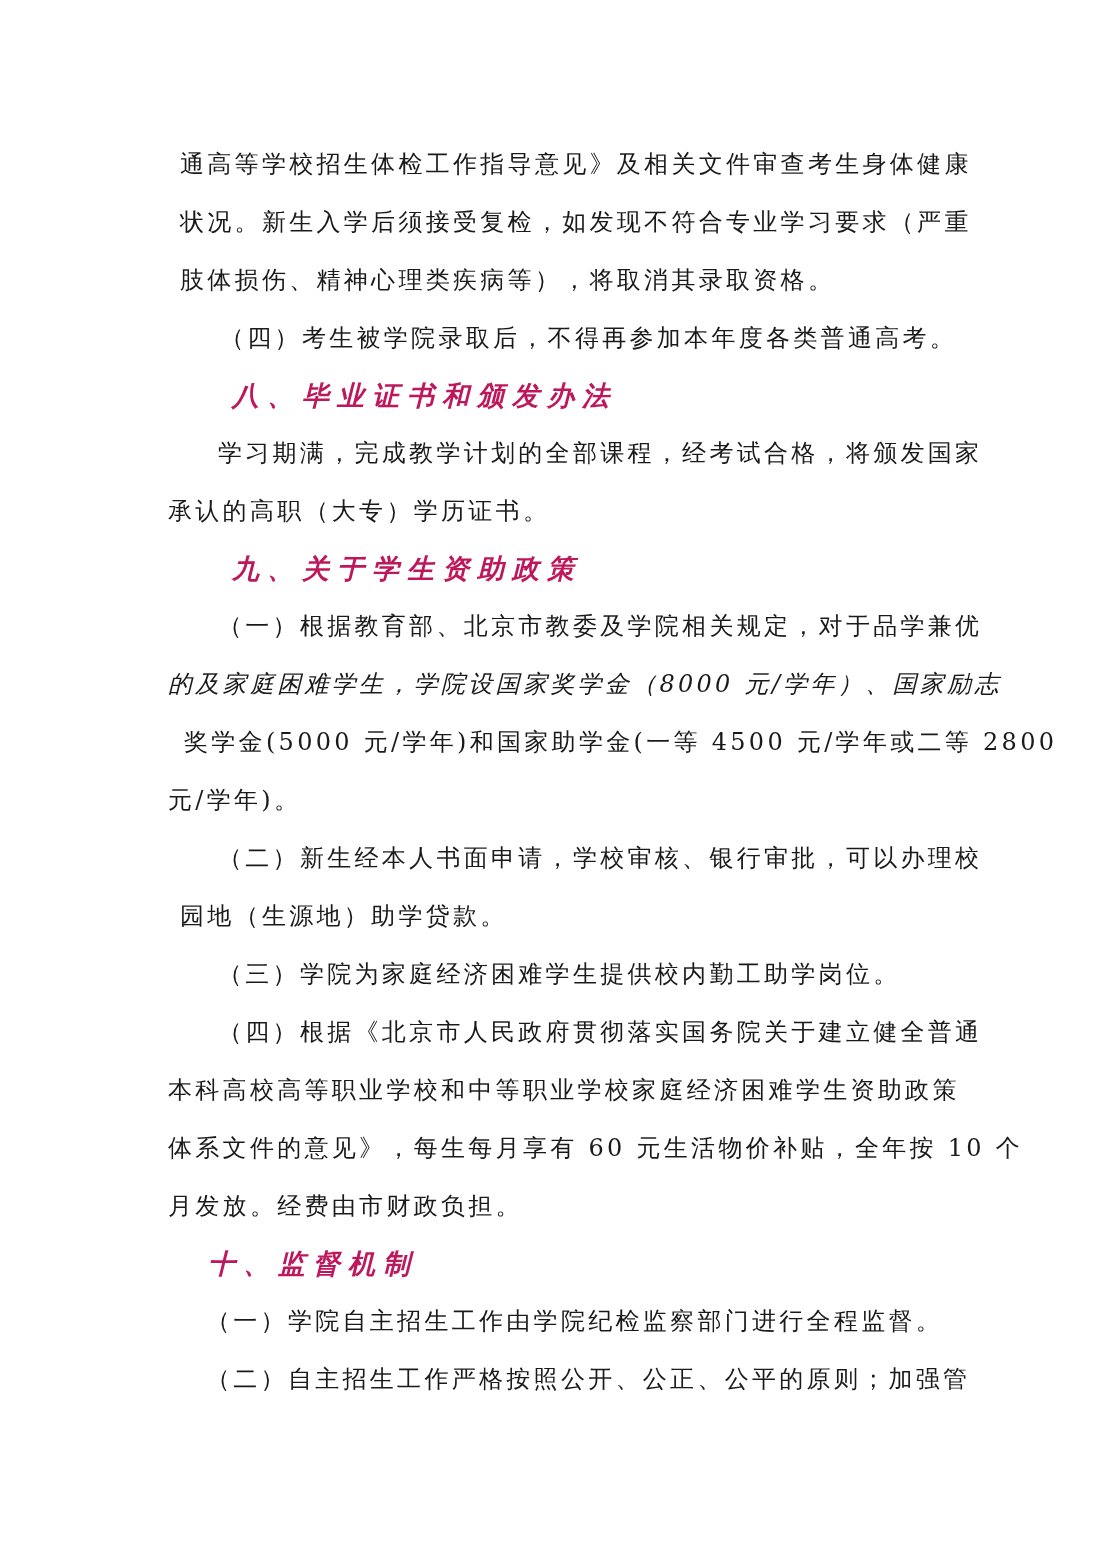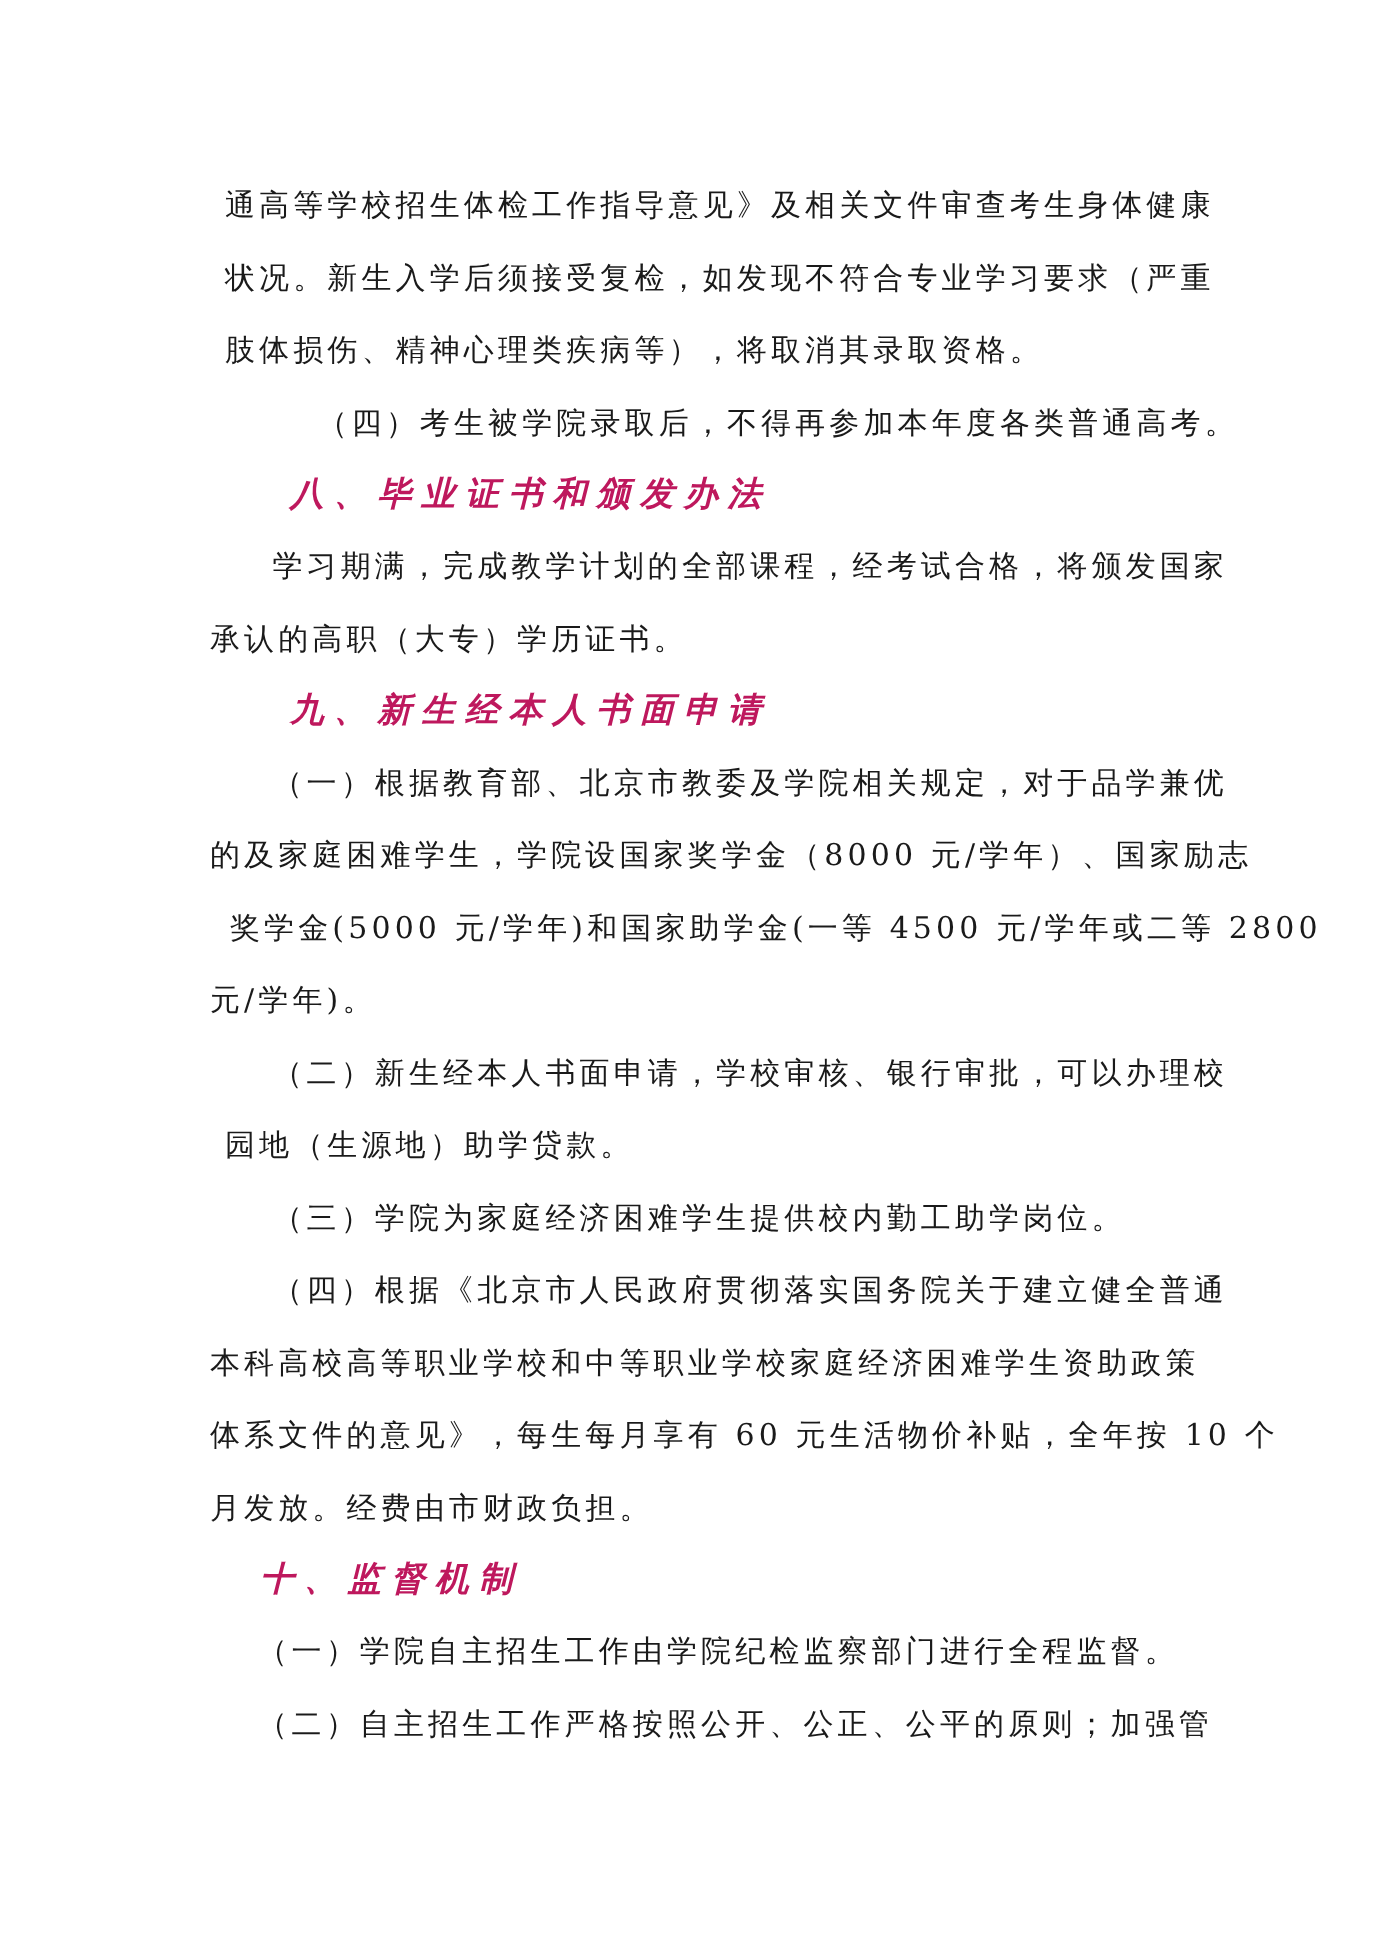--- a/index.html
+++ b/index.html
@@ -33,29 +33,29 @@
       color: #be185d;
     }
   </style>
 </head>
 <body>
 
 <div>
   <div class="line" style="left:180px; top:148px;">通高等学校招生体检工作指导意见》及相关文件审查考生身体健康</div>
   <div class="line" style="left:180px; top:206px;">状况。新生入学后须接受复检，如发现不符合专业学习要求（严重</div>
   <div class="line" style="left:180px; top:264px;">肢体损伤、精神心理类疾病等），将取消其录取资格。</div>
-  <div class="line" style="left:220px; top:322px;margin-left:34px;">（四）考生被学院录取后，不得再参加本年度各类普通高考。</div>
+  <div class="line" style="left:220px; top:322px;">（四）考生被学院录取后，不得再参加本年度各类普通高考。</div>
 
   <div class="heading" style="left:232px; top:378px;">八、毕业证书和颁发办法</div>
   <div class="line" style="left:218px; top:437px;">学习期满，完成教学计划的全部课程，经考试合格，将颁发国家</div>
   <div class="line" style="left:168px; top:495px;">承认的高职（大专）学历证书。</div>
 
-  <div class="heading" style="left:232px; top:551px;">九、新生经本人书面申请</div>
+  <div class="heading" style="left:232px; top:551px;">九、关于学生资助政策</div>
   <div class="line" style="left:218px; top:610px;">（一）根据教育部、北京市教委及学院相关规定，对于品学兼优</div>
-  <div class="line" style="left:168px; top:668px;">的及家庭困难学生，学院设国家奖学金（8000 元/学年）、国家励志</div>
+  <div class="line" style="left:168px; top:668px;font-style:italic;">的及家庭困难学生，学院设国家奖学金（8000 元/学年）、国家励志</div>
   <div class="line" style="left:184px; top:726px;">奖学金(5000 元/学年)和国家助学金(一等 4500 元/学年或二等 2800</div>
   <div class="line" style="left:168px; top:784px;">元/学年)。</div>
   <div class="line" style="left:218px; top:842px;">（二）新生经本人书面申请，学校审核、银行审批，可以办理校</div>
   <div class="line" style="left:180px; top:900px;">园地（生源地）助学贷款。</div>
   <div class="line" style="left:218px; top:958px;">（三）学院为家庭经济困难学生提供校内勤工助学岗位。</div>
   <div class="line" style="left:218px; top:1016px;">（四）根据《北京市人民政府贯彻落实国务院关于建立健全普通</div>
   <div class="line" style="left:168px; top:1074px;text-align:right;">本科高校高等职业学校和中等职业学校家庭经济困难学生资助政策</div>
   <div class="line" style="left:168px; top:1132px;">体系文件的意见》，每生每月享有 60 元生活物价补贴，全年按 10 个</div>
   <div class="line" style="left:168px; top:1190px;">月发放。经费由市财政负担。</div>
 

